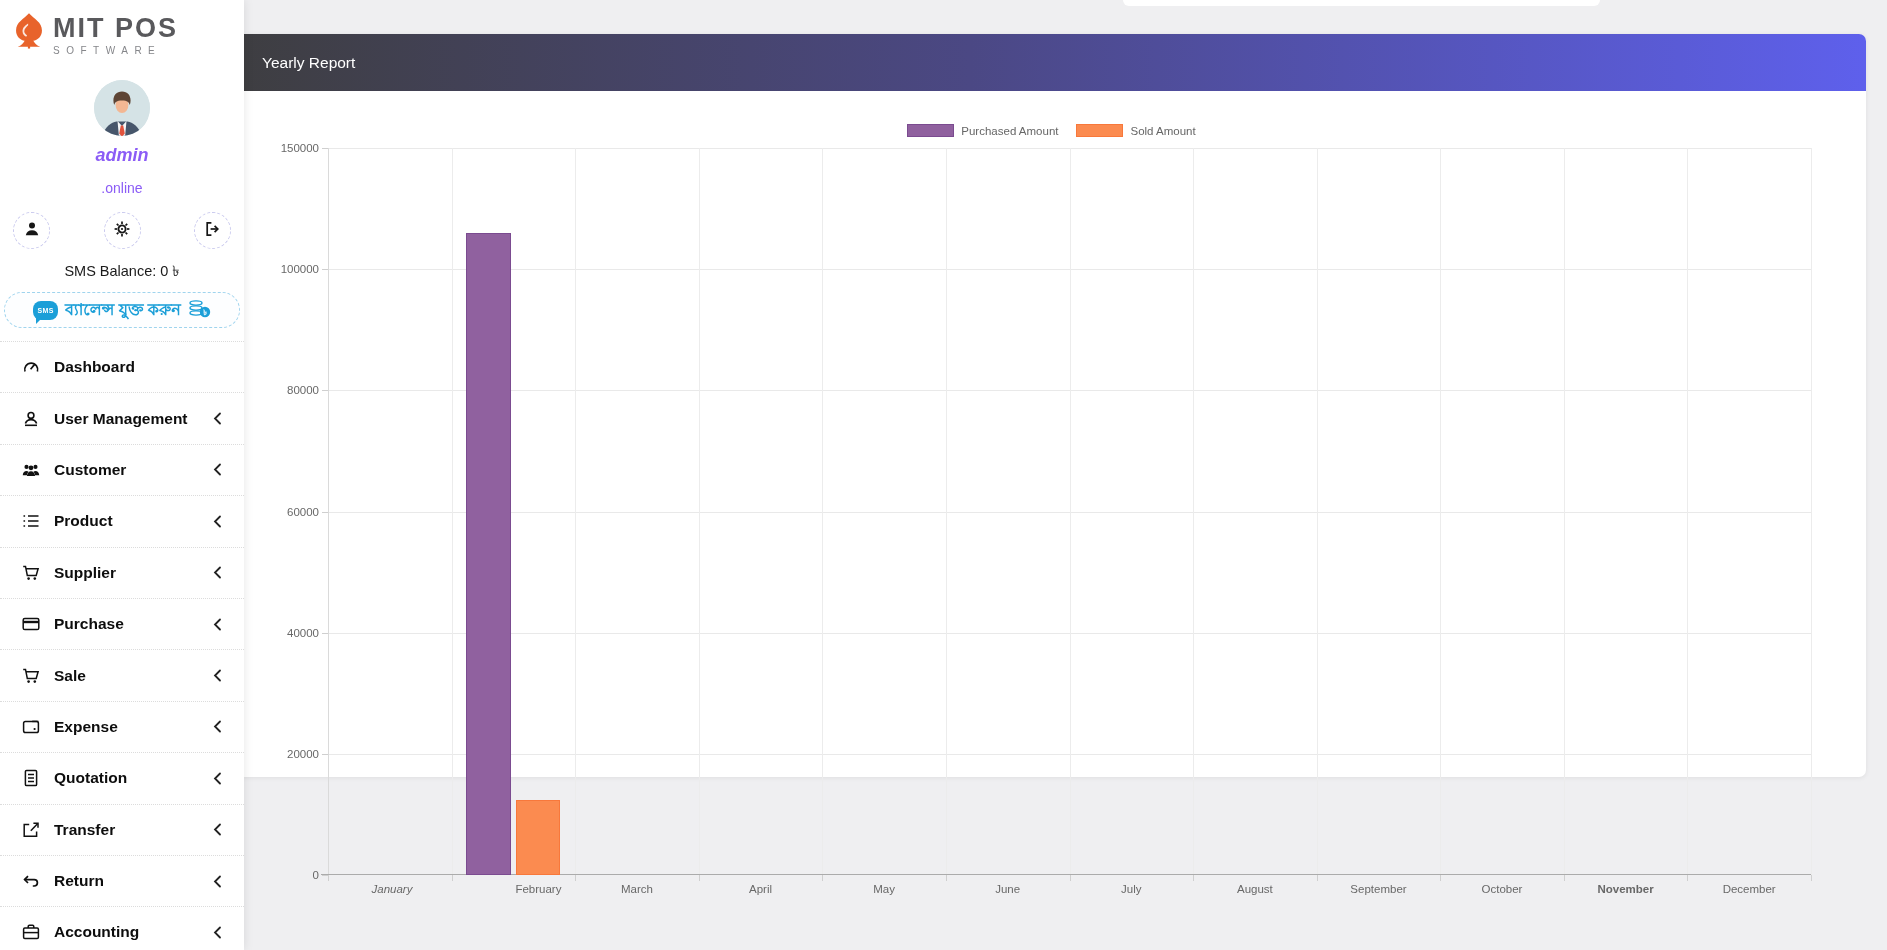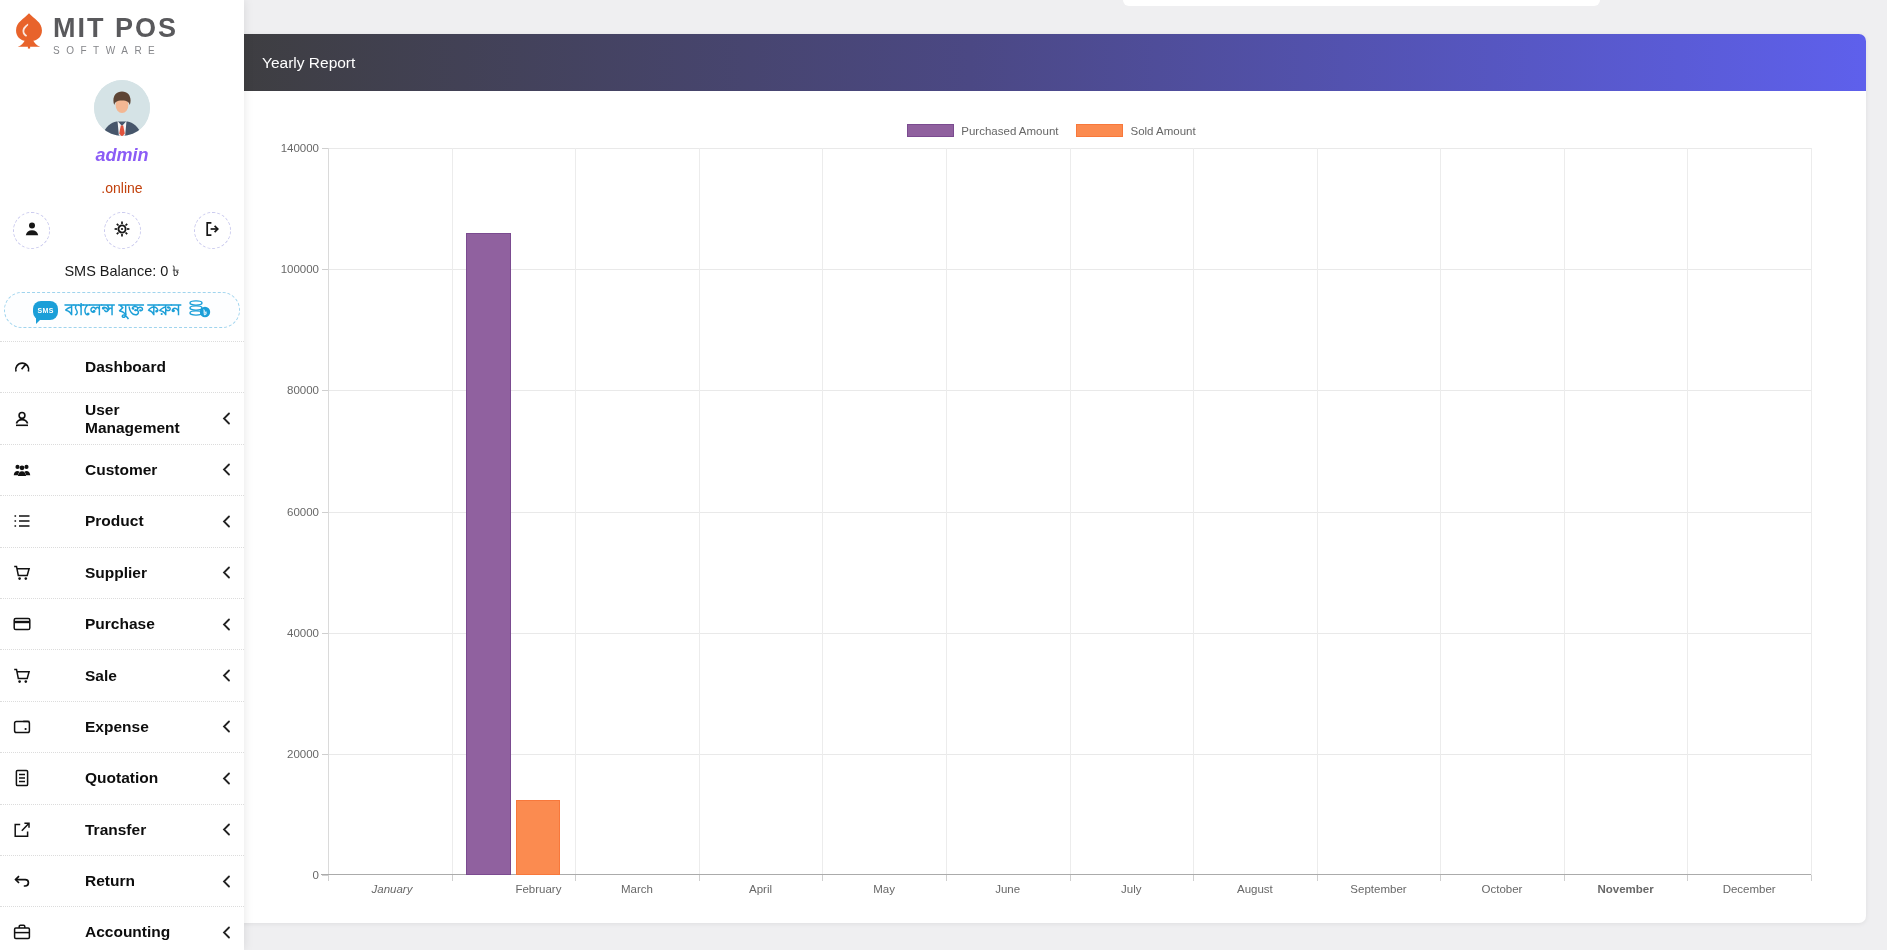--- a/index.html
+++ b/index.html
@@ -16,46 +16,46 @@
   
   .sidebar{ position:absolute; left:0; top:0; width:244px; height:950px;
     background:#fff; box-shadow:0 0 10px rgba(0,0,0,.10); z-index:2; }
   .logo-row{ display:flex; align-items:center; gap:5px; padding:12px 6px 0 10px; }
   .logo-text{ display:flex; flex-direction:column; }
   .logo-title{ font-size:27px; font-weight:bold; color:#59595c; letter-spacing:2px; line-height:1; }
   .logo-sub{ font-size:10px; color:#85868a; letter-spacing:6.5px; margin-top:3px; }
   .avatar{ width:56px; height:56px; border-radius:50%; margin:22px auto 0;
     overflow:hidden; background:#d5e3e6; }
   .username{ text-align:center; margin-top:9px; font-size:18px; font-weight:bold; color:#8b5cf6;font-style:italic; }
-  .status{ text-align:center; margin-top:14px; font-size:14px; color:#c2410c; }
+  .status{ text-align:center; margin-top:14px; font-size:14px; color:#8b5cf6; }
   .actions{ display:flex; justify-content:space-between; padding:0 13px; margin-top:16px; }
   .action-btn{ width:37px; height:37px; border-radius:50%; border:1px dashed #c9c9ee;
     background:#fff; display:flex; align-items:center; justify-content:center;
     color:#161616; cursor:pointer; }
   .action-btn svg{ width:16px; height:16px; }
   .sms-balance{ text-align:center; margin-top:11px; font-size:14.5px; color:#1a1a1a; }
   .sms-banner{ margin:8px 4px 0; height:36px; border:1px dashed #9fd4ee; border-radius:18px;
     background:#fdfeff; display:flex; align-items:center; justify-content:center;
     gap:7px; cursor:pointer; }
   .sms-bubble{ width:25px; height:19px; background:#1b9fd8; border-radius:8px;
     position:relative; display:flex; align-items:center; justify-content:center;
     color:#fff; font-size:7px; font-weight:bold; letter-spacing:.3px; }
   .sms-bubble:after{ content:''; position:absolute; left:3px; bottom:-4px;
     border:4px solid transparent; border-top-color:#1b9fd8; border-left-color:#1b9fd8; }
   .banner-text{ color:#1b9fd8; font-weight:bold; font-size:16px; line-height:1; }
   .menu{ margin-top:13px; border-top:1px dotted #dcdcdc; }
-  .menu-item{ height:51.4px; display:flex; align-items:center; padding:0 13px;
-    border-bottom:1px dotted #dcdcdc; cursor:pointer; background:#fff;gap:40px; }
+  .menu-item{ height:51.4px; display:flex; align-items:center; padding:0 22px;
+    border-bottom:1px dotted #dcdcdc; cursor:pointer; background:#fff; }
   .menu-icon{ width:18px; height:18px; margin-right:14px; color:#111; flex:none; }
   .menu-icon svg{ width:18px; height:18px; display:block; }
   .menu-label{ flex:1; font-size:15.5px; font-weight:bold; color:#0d0d0d; }
   .menu-chevron{ width:9px; height:13px; color:#222; flex:none; }
   .menu-chevron svg{ width:9px; height:13px; display:block; }
   
-  .card{ position:absolute; left:237px; top:34px; width:1629px; height:889px;
+  .card{ position:absolute; left:237px; top:34px; width:1629px; height:743px;
     background:#fff; border-radius:7px; box-shadow:0 1px 5px rgba(0,0,0,.07); z-index:1; }
   .card-header{ height:57px; border-radius:7px 7px 0 0; padding:0 25px;
     display:flex; align-items:center;
     background:linear-gradient(90deg,#3e3e41 0%,#4b4884 45%,#5e60ec 100%); }
   .card-title{ color:#fff; font-size:15.5px; }
   .legend{ position:absolute; left:0; top:90px; width:100%; display:flex;
     justify-content:center; align-items:center; gap:18px; }
   .legend-item{ display:flex; align-items:center; gap:7px; font-size:11.5px;
     color:#666; cursor:pointer; }
   .legend-swatch{ width:47px; height:13px; border:1px solid; }
@@ -362,21 +362,21 @@
       <div class="ytick" style="top: 363.5px;"></div>
       <div class="ylabel" style="top: 363.5px;">60000</div>
       <div class="hgrid" style="top: 242.3px;"></div>
       <div class="ytick" style="top: 242.3px;"></div>
       <div class="ylabel" style="top: 242.3px;">80000</div>
       <div class="hgrid" style="top: 121.2px;"></div>
       <div class="ytick" style="top: 121.2px;"></div>
       <div class="ylabel" style="top: 121.2px;">100000</div>
       <div class="hgrid" style="top: 0px;"></div>
       <div class="ytick" style="top: 0px;"></div>
-      <div class="ylabel" style="top: 0px;">140000</div>
+      <div class="ylabel" style="top: 0px;">150000</div>
       <div class="vgrid axis" style="left: 0px;"></div>
       <div class="xtick" style="left: 0px;"></div>
       <div class="vgrid" style="left: 123.6px;"></div>
       <div class="xtick" style="left: 123.6px;"></div>
       <div class="vgrid" style="left: 247.2px;"></div>
       <div class="xtick" style="left: 247.2px;"></div>
       <div class="vgrid" style="left: 370.8px;"></div>
       <div class="xtick" style="left: 370.8px;"></div>
       <div class="vgrid" style="left: 494.3px;"></div>
       <div class="xtick" style="left: 494.3px;"></div>

